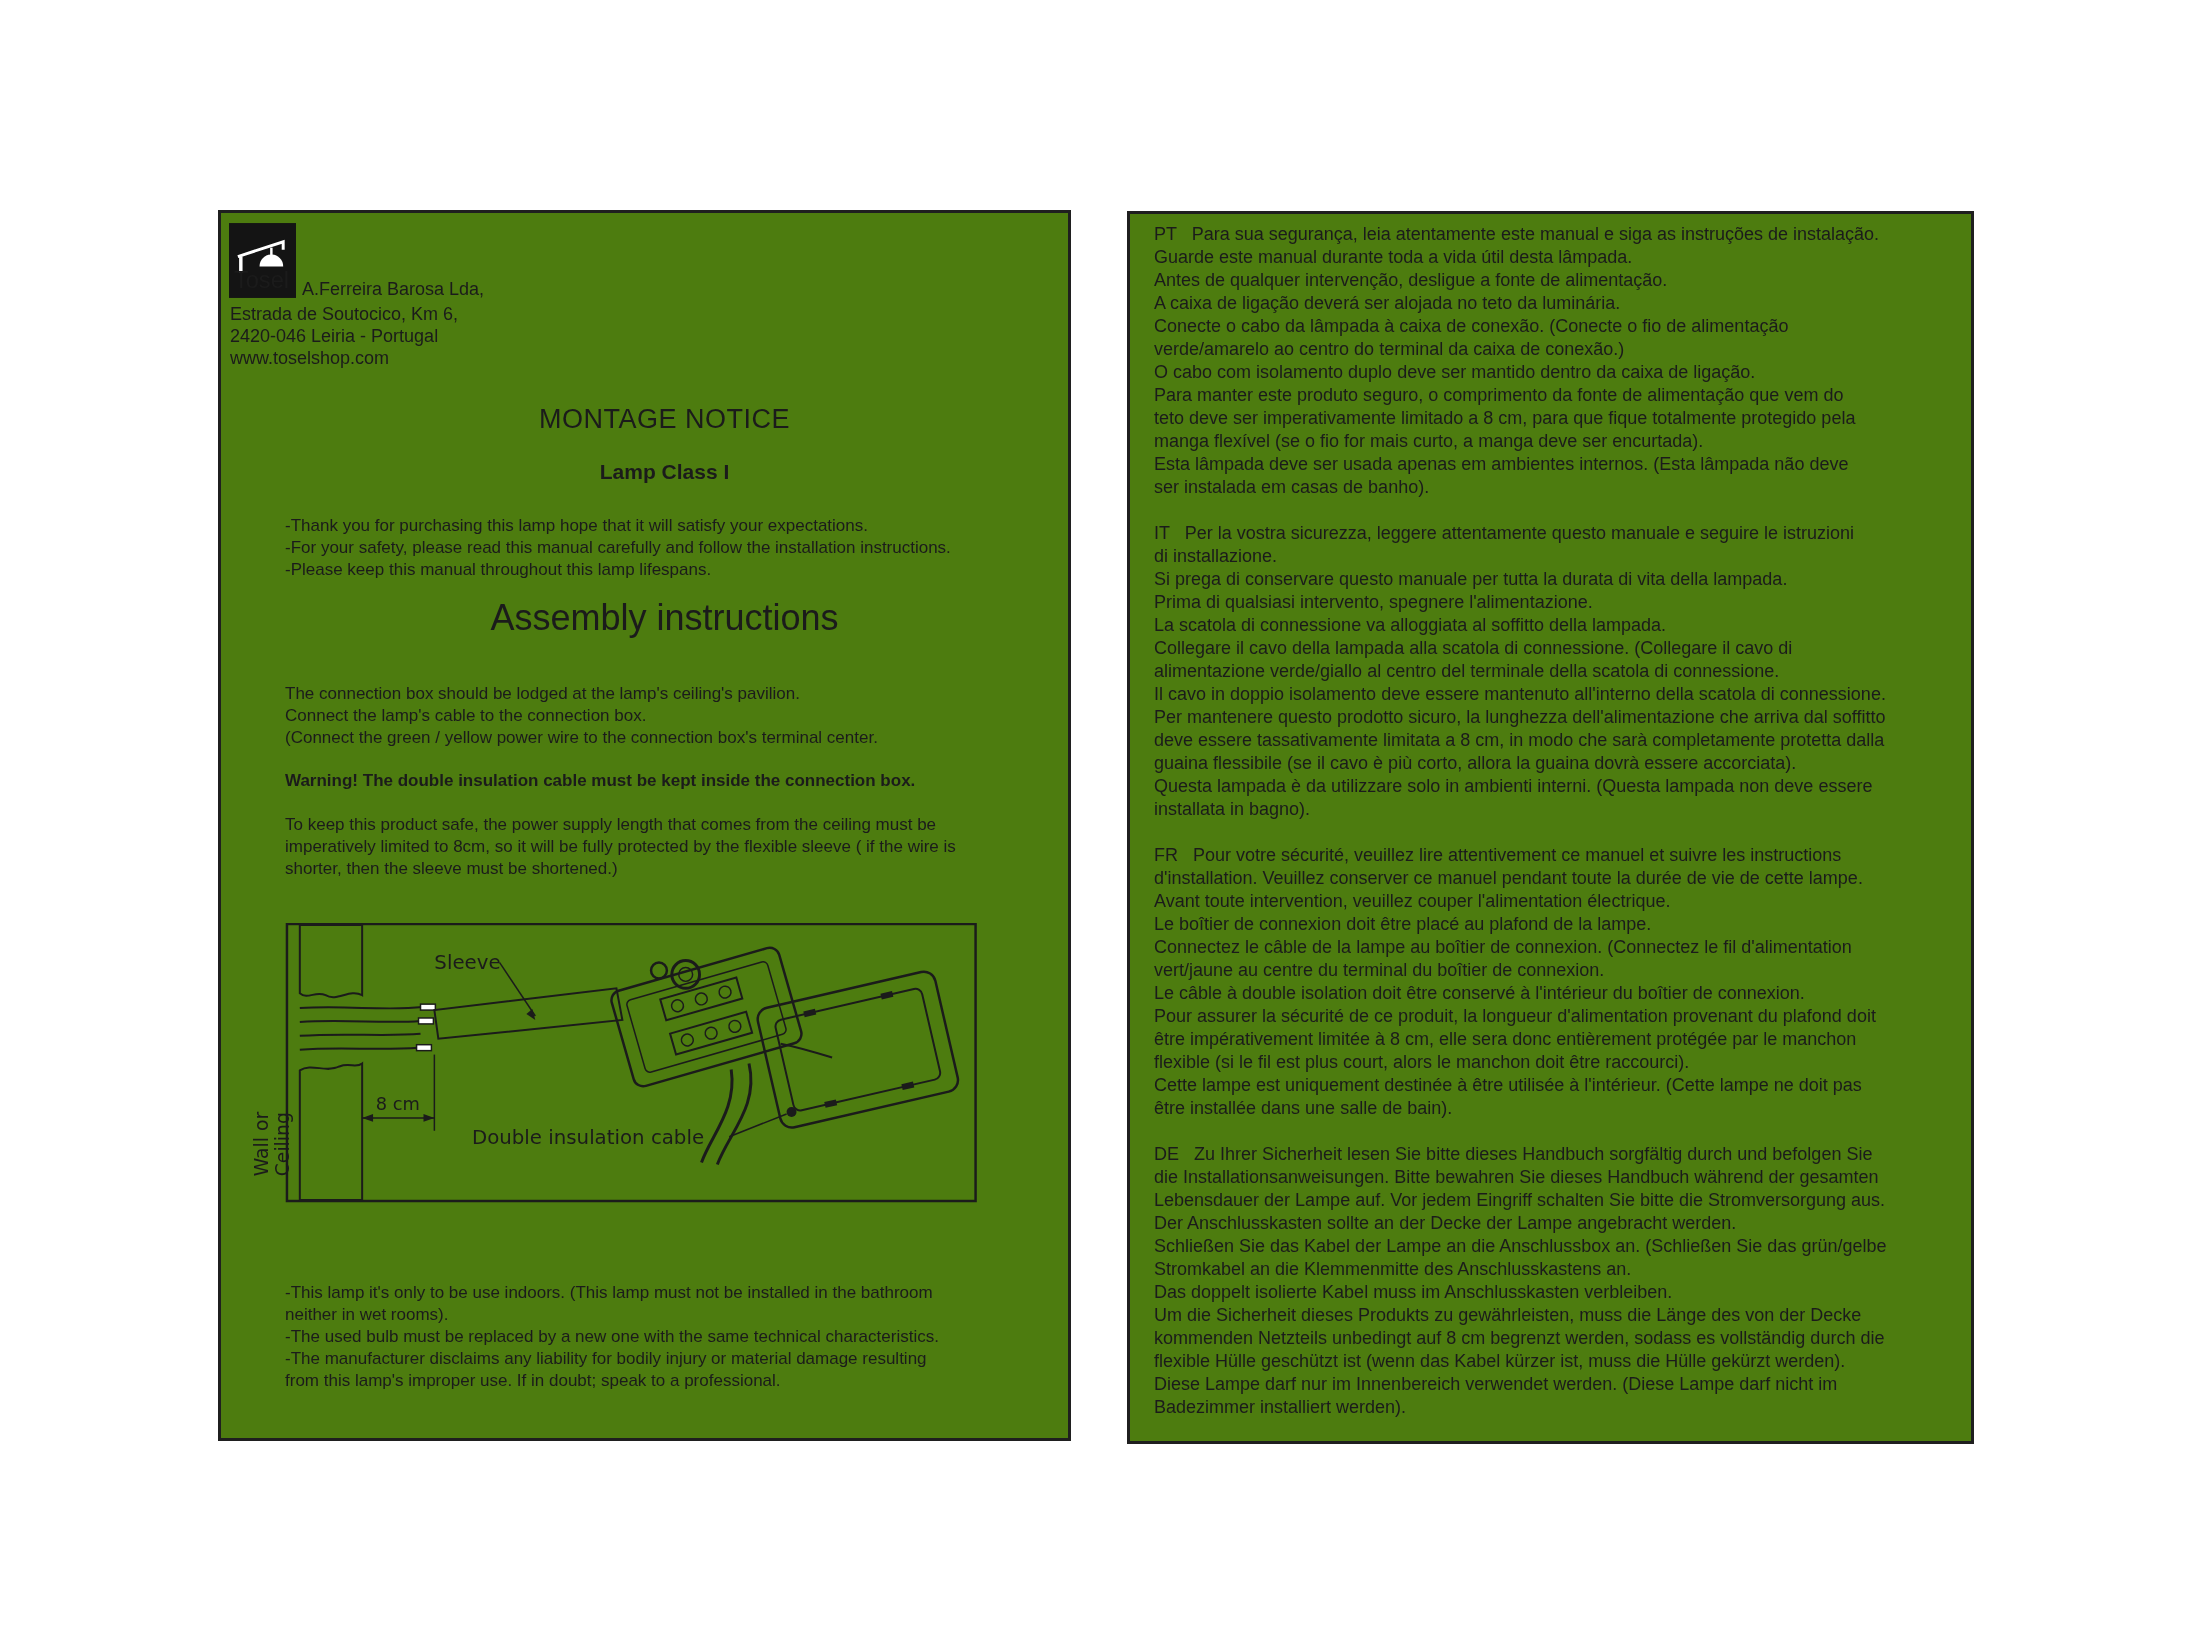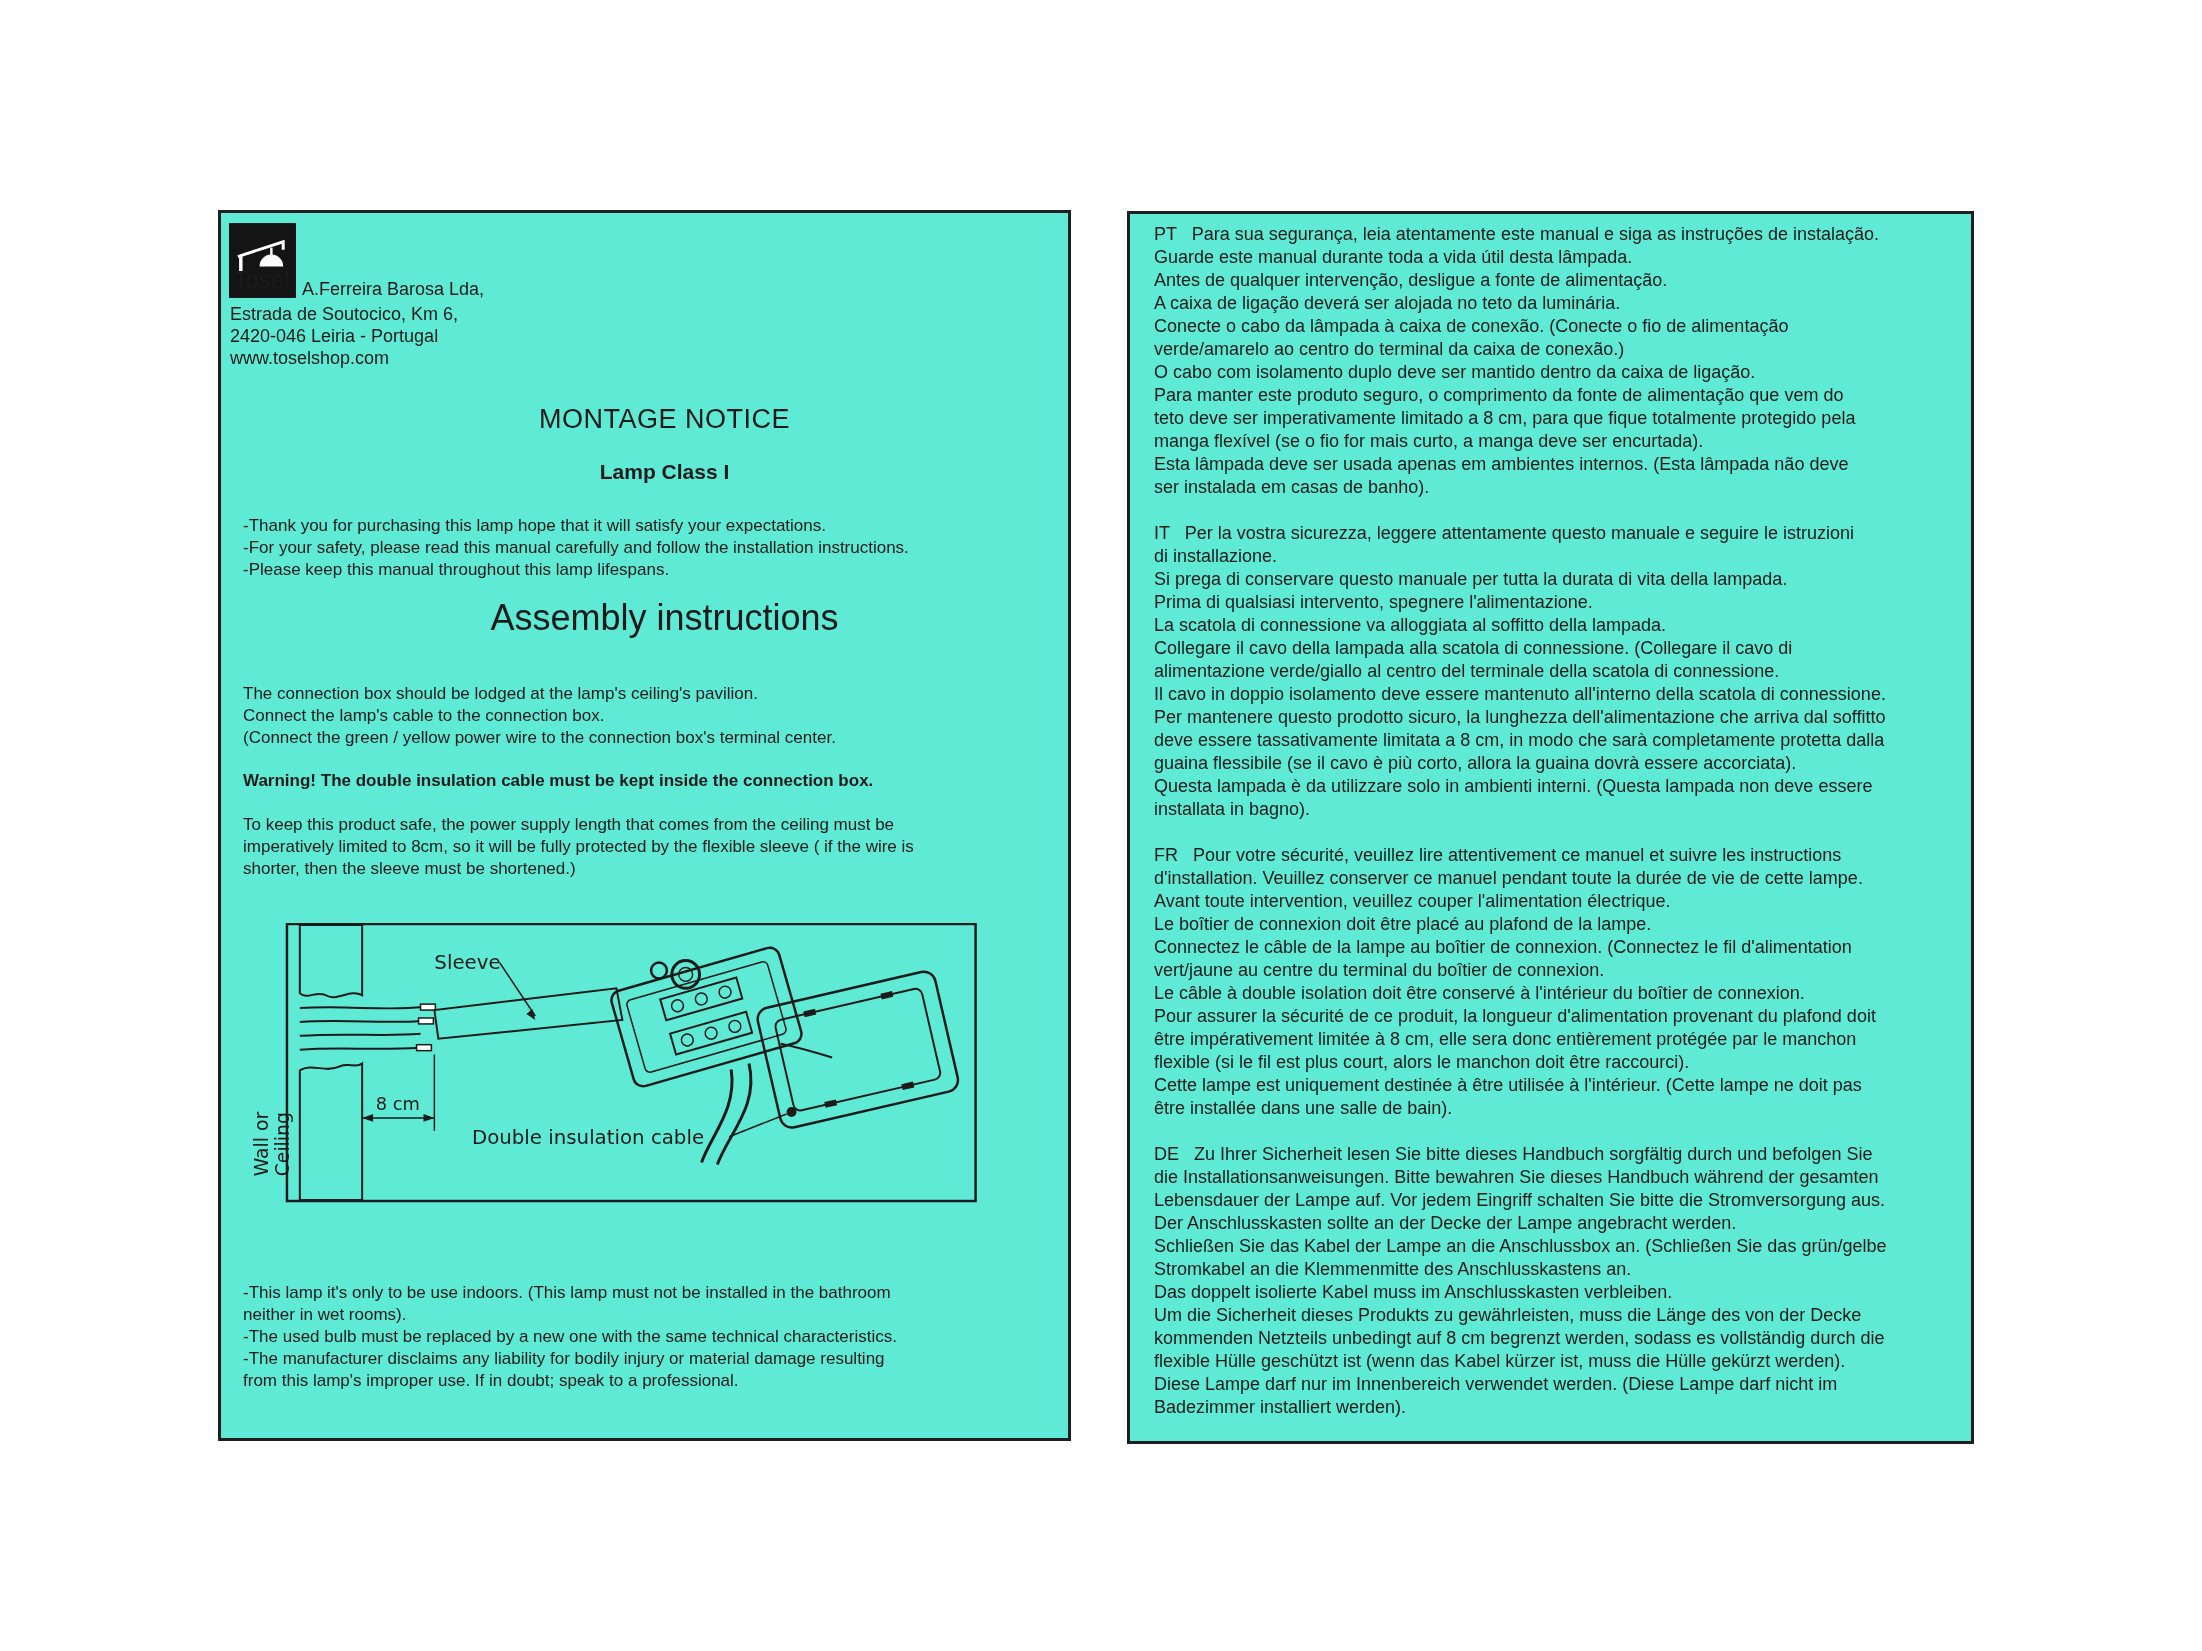--- a/index.html
+++ b/index.html
@@ -1,24 +1,24 @@
 <!DOCTYPE html>
 <html><head>
 <meta charset="utf-8">
 <style>
   html,body{margin:0;padding:0;background:#ffffff;}
   #stage{
     position:relative;width:2203px;height:1651px;background:#ffffff;
     font-family:"Liberation Sans", sans-serif;color:#1b1b1b;overflow:hidden;
   }
-  .page{position:absolute;border:3px solid #1f1f1f;background:#5eead4;}
+  .page{position:absolute;border:3px solid #1f1f1f;background:#4d7c0f;}
   #page-left{left:218px;top:210px;width:847px;height:1225px;}
   #page-right{left:1127px;top:211px;width:841px;height:1227px;}
   .abs{position:absolute;}
-  .pre{white-space:pre-wrap;}
+  .pre{white-space:pre-wrap;margin-left:42px;}
   .body-text{font-size:17px;line-height:22px;letter-spacing:0px;}
   .bold{font-weight:bold;}
   .center{left:0;width:100%;text-align:center;margin-left:20px;}
   .h1{font-size:27px;letter-spacing:0.5px;}
   .h2{font-size:36px;}
   .sub{font-size:21px;font-weight:bold;}
   .addr{font-size:18px;line-height:22px;}
   .rp-text{font-size:18px;line-height:23px;}
   .rp-text p{margin:0 0 23px 0;white-space:pre-wrap;}
   svg text{font-family:"DejaVu Sans", sans-serif;fill:#1b1b1b;}

